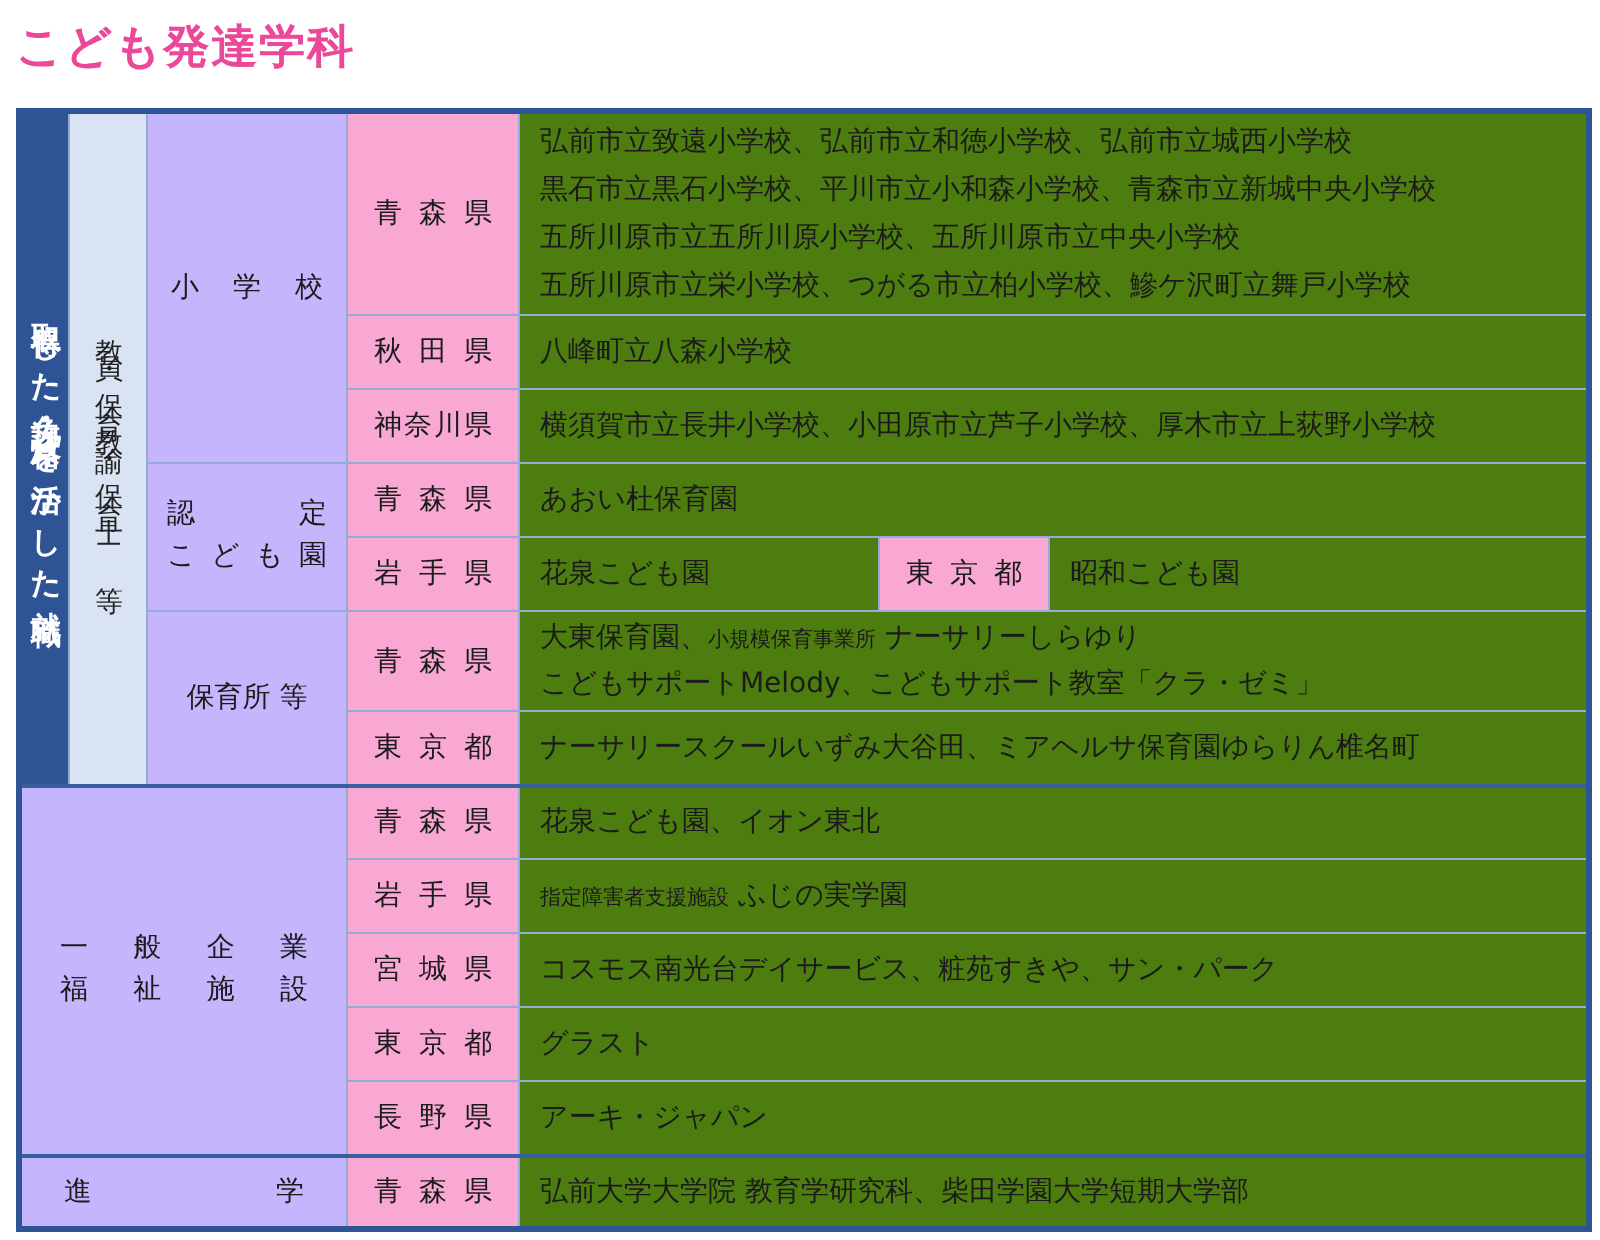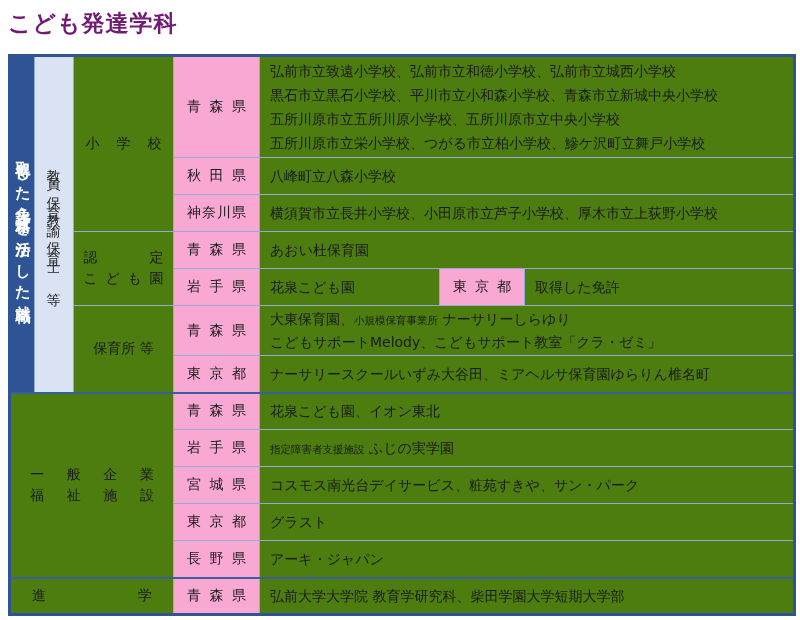--- a/index.html
+++ b/index.html
@@ -6,21 +6,21 @@
   body {
     width:800px; height:620px; overflow:hidden;
     font-family:"DejaVu Sans","Liberation Sans",sans-serif;
     color:#1b1b1b;
     -webkit-font-smoothing:antialiased;
   }
   .page { padding:4px 8px 0 8px; }
 
   
   .titlebar { display:flex; align-items:baseline; height:46px; padding:4px 0 0 0; }
-  .dept    { font-size:23px; font-weight:800; letter-spacing:1px; color:#701a75; }
+  .dept    { font-size:23px; font-weight:800; letter-spacing:1px; color:#ec4899; }
   .subtitle{ font-size:21px; font-weight:700; letter-spacing:2px; margin-left:12px; color:#000; }
   .note    { margin-left:auto; font-size:15px; font-weight:400; color:#000; padding-right:2px; }
 
   
   table.tbl {
     border-collapse:collapse; table-layout:fixed;
     width:785px; border:3px solid #2e5496;
   }
   td {
     border:1px solid #94abd5;
@@ -37,21 +37,21 @@
     writing-mode:vertical-rl; text-orientation:upright;
     margin:0 auto; color:#ffffff; font-weight:bold;
     font-size:15px; letter-spacing:3px; line-height:1;
   }
   .cat-cell { background:#dae3f3; text-align:center; }
   .cat-text {
     writing-mode:vertical-rl; text-orientation:upright;
     margin:0 auto; color:#222; font-size:14px; letter-spacing:9px; line-height:1;
   }
 
-  .label-cell { background:#4d7c0f; }
+  .label-cell { background:#c4b5fd; }
   .just { text-align:justify; text-align-last:justify; }
   .lbl-elem  { margin:0 auto; width:76px; }
   .lbl-two   { margin:12px auto; width:80px; line-height:1.5;font-family:Liberation Mono, monospace; }
   .lbl-center{ text-align:center; }
   .lbl-wide  { margin:0 auto; width:124px; line-height:1.5; }
   .lbl-shin  { margin:0 auto; width:120px; }
 
   .pref {
     background:#f9a8d4; padding:0 13px;
     text-align:justify; text-align-last:justify;
@@ -128,21 +128,21 @@
       </td>
     </tr>
 
     <tr class="r-std">
       <td class="pref">岩手県</td>
       <td class="content">
         <div class="ln">花泉こども園</div>
       </td>
       <td class="pref">東京都</td>
       <td class="content">
-        <div class="ln">取得した免許</div>
+        <div class="ln">昭和こども園</div>
       </td>
     </tr>
 
     <tr class="r-two">
       <td class="label-cell lbl-center" rowspan="2">
         <div>保育所 等</div>
       </td>
       <td class="pref">青森県</td>
       <td class="content" colspan="3" style="line-height:22px">
         <div class="ln"><span>大東保育園、</span><span class="small">小規模保育事業所</span><span> ナーサリーしらゆり</span></div>

